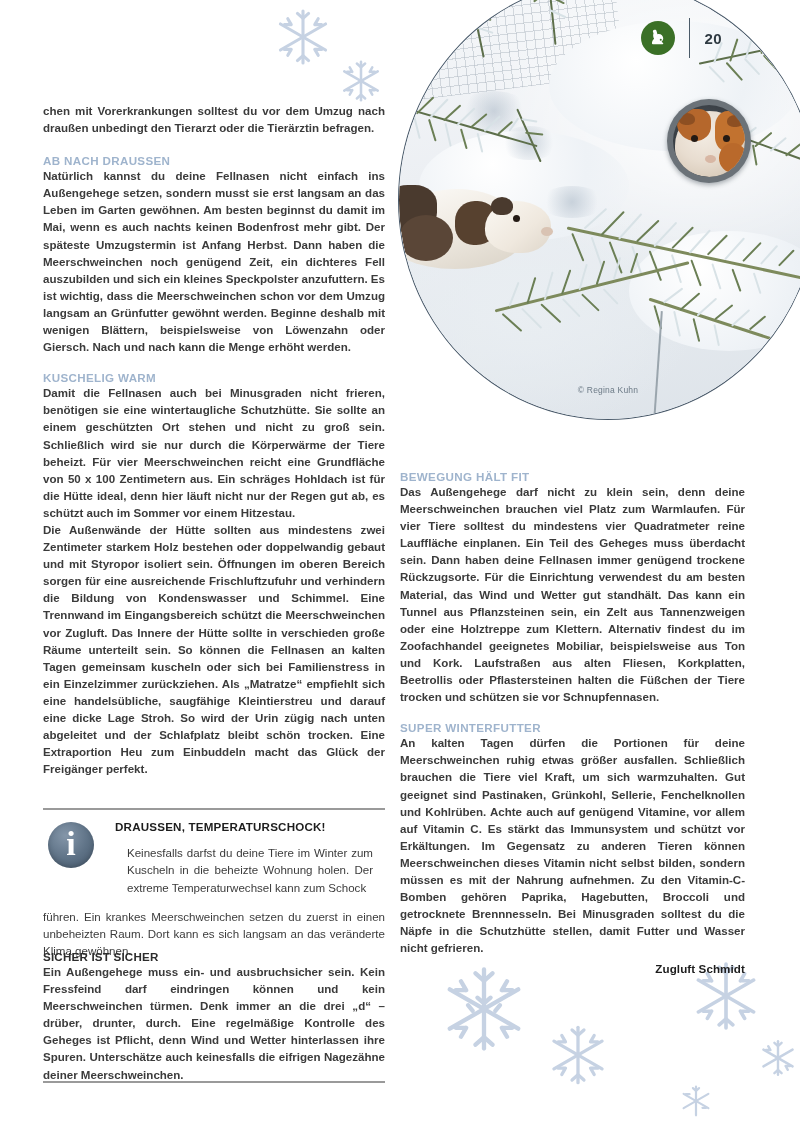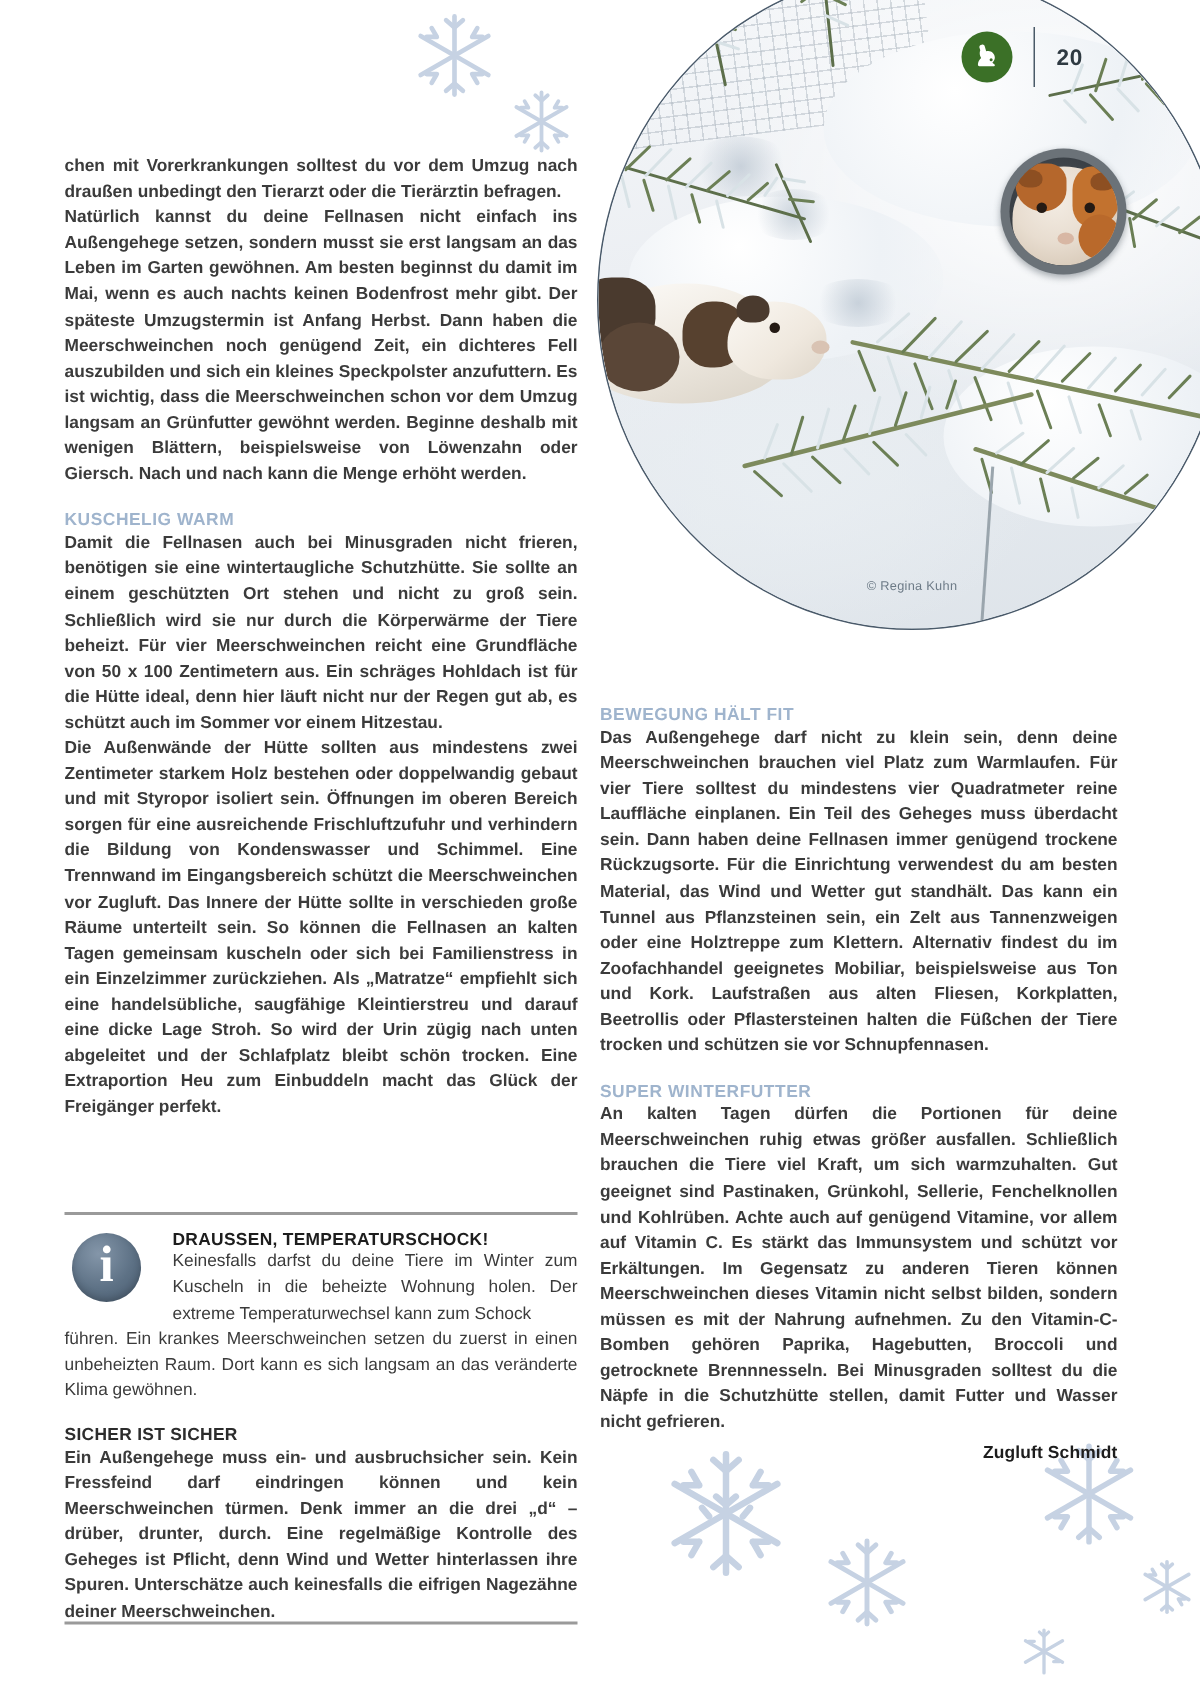--- a/index.html
+++ b/index.html
@@ -276,21 +276,21 @@
   .info-title {
     margin: 0 0 0 0;
     padding-left: 72px;
     font-size: 11.6px;
     font-weight: 700;
     letter-spacing: .2px;
     color: #1d1d1d;
   }
   .info-text-indented {
     padding-left: 72px;
-    margin: 0;
+    margin: 12px;
     font-size: 11.55px;
     line-height: 17.1px;
     text-align: justify;
     color: #3b3b3b;
   }
   .info-text-full {
     margin: 0;
     font-size: 11.55px;
     line-height: 17.1px;
     text-align: justify;
@@ -578,20 +578,21 @@
         <ellipse cx="15" cy="14" rx="1.1" ry="1.1" fill="#3b7027"></ellipse>
       </svg>
     </div>
     <div class="folio-rule"></div>
     <div class="folio-num">20</div>
   </div>
 
   <div class="col col-left">
     <p class="body">chen mit Vorerkrankungen solltest du vor dem Umzug nach draußen unbedingt den Tierarzt oder die Tierärztin befragen.</p>
 
+    <h2 class="section first">AB NACH DRAUSSEN</h2>
     <p class="body">Natürlich kannst du deine Fellnasen nicht einfach ins Außengehege setzen, sondern musst sie erst langsam an das Leben im Garten gewöhnen. Am besten beginnst du damit im Mai, wenn es auch nachts keinen Bodenfrost mehr gibt. Der späteste Umzugstermin ist Anfang Herbst. Dann haben die Meerschweinchen noch genügend Zeit, ein dichteres Fell auszubilden und sich ein kleines Speckpolster anzufuttern. Es ist wichtig, dass die Meerschweinchen schon vor dem Umzug langsam an Grünfutter gewöhnt werden. Beginne deshalb mit wenigen Blättern, beispielsweise von Löwenzahn oder Giersch. Nach und nach kann die Menge erhöht werden.</p>
 
     <h2 class="section">KUSCHELIG WARM</h2>
     <p class="body">Damit die Fellnasen auch bei Minusgraden nicht frieren, benötigen sie eine wintertaugliche Schutzhütte. Sie sollte an einem geschützten Ort stehen und nicht zu groß sein. Schließlich wird sie nur durch die Körperwärme der Tiere beheizt. Für vier Meerschweinchen reicht eine Grundfläche von 50 x 100 Zentimetern aus. Ein schräges Hohldach ist für die Hütte ideal, denn hier läuft nicht nur der Regen gut ab, es schützt auch im Sommer vor einem Hitzestau.</p>
     <p class="body">Die Außenwände der Hütte sollten aus mindestens zwei Zentimeter starkem Holz bestehen oder doppelwandig gebaut und mit Styropor isoliert sein. Öffnungen im oberen Bereich sorgen für eine ausreichende Frischluftzufuhr und verhindern die Bildung von Kondenswasser und Schimmel. Eine Trennwand im Eingangsbereich schützt die Meerschweinchen vor Zugluft. Das Innere der Hütte sollte in verschieden große Räume unterteilt sein. So können die Fellnasen an kalten Tagen gemeinsam kuscheln oder sich bei Familienstress in ein Einzelzimmer zurückziehen. Als „Matratze“ empfiehlt sich eine handelsübliche, saugfähige Kleintierstreu und darauf eine dicke Lage Stroh. So wird der Urin zügig nach unten abgeleitet und der Schlafplatz bleibt schön trocken. Eine Extraportion Heu zum Einbuddeln macht das Glück der Freigänger perfekt.</p>
   </div>
 
   <div class="infobox">
     <div class="rule"></div>
     <div class="infobox-inner">

